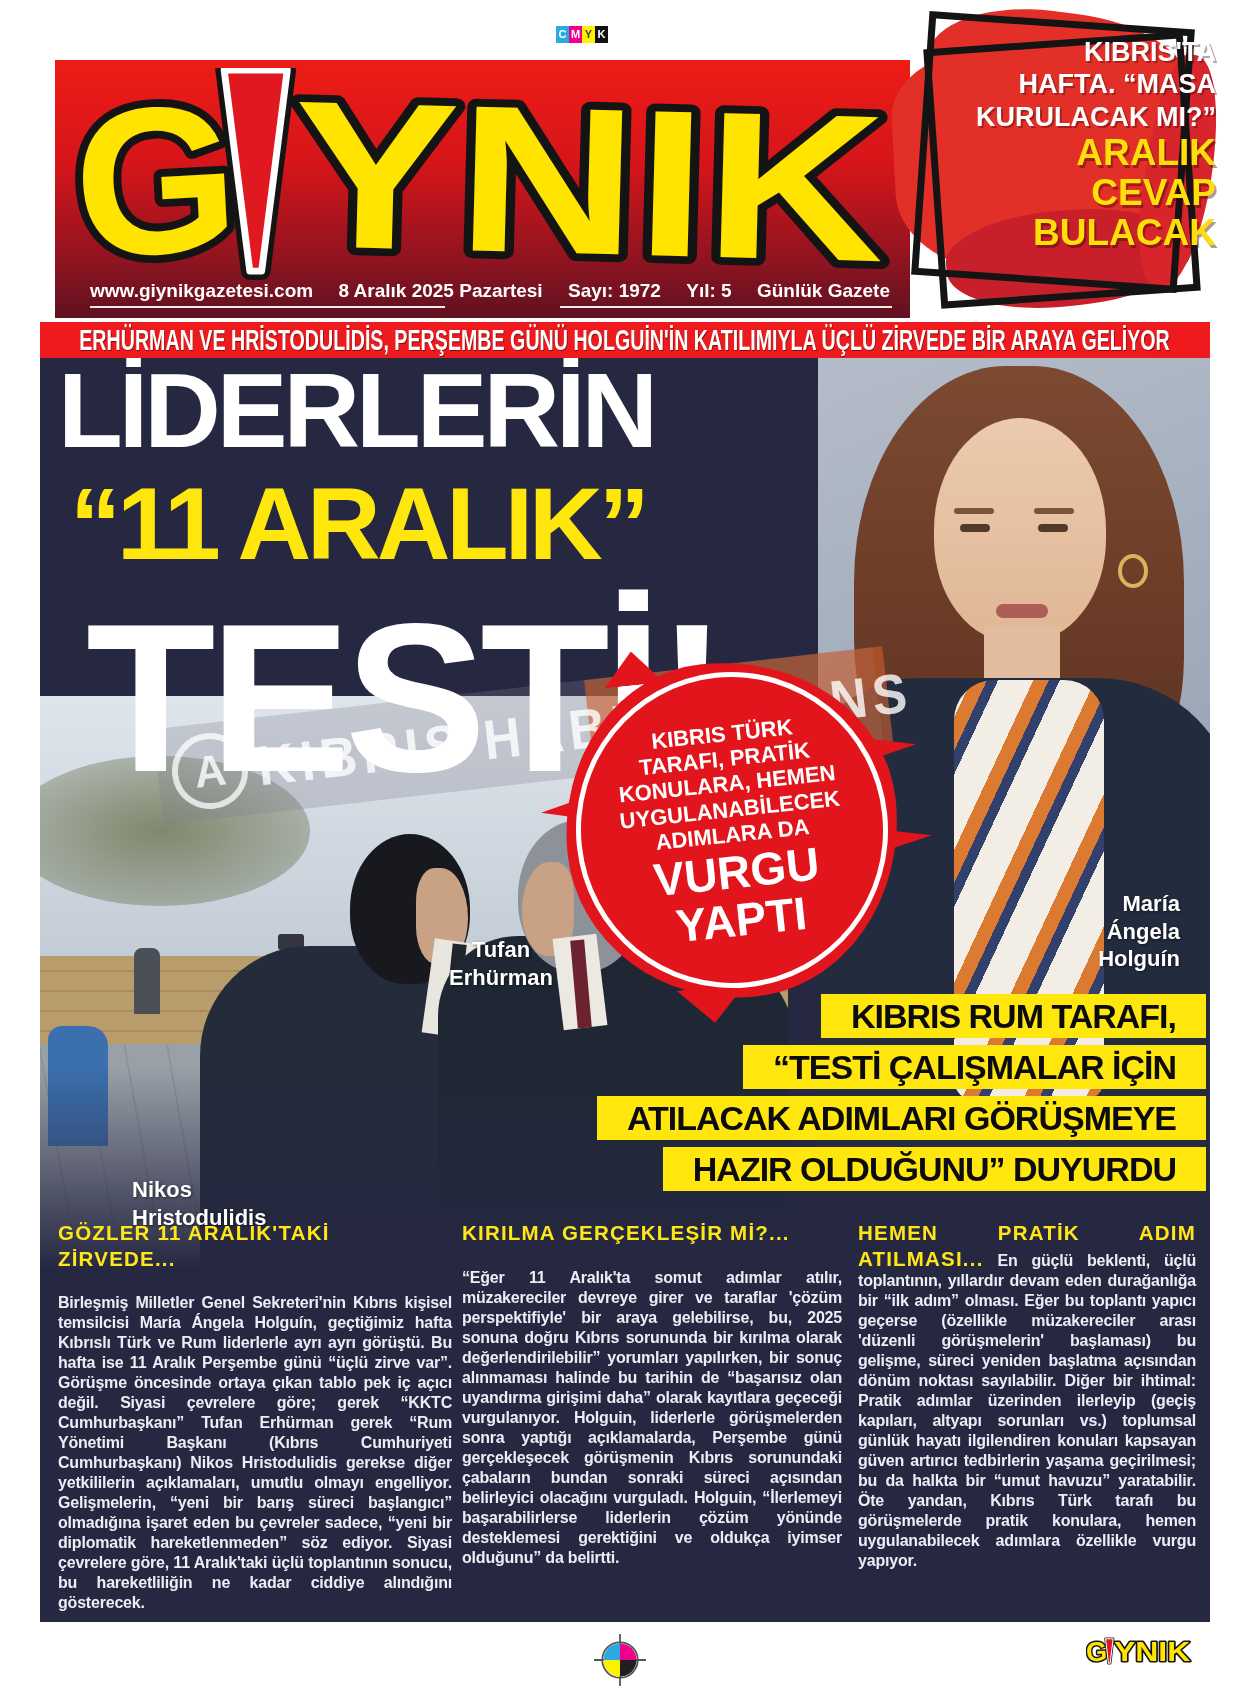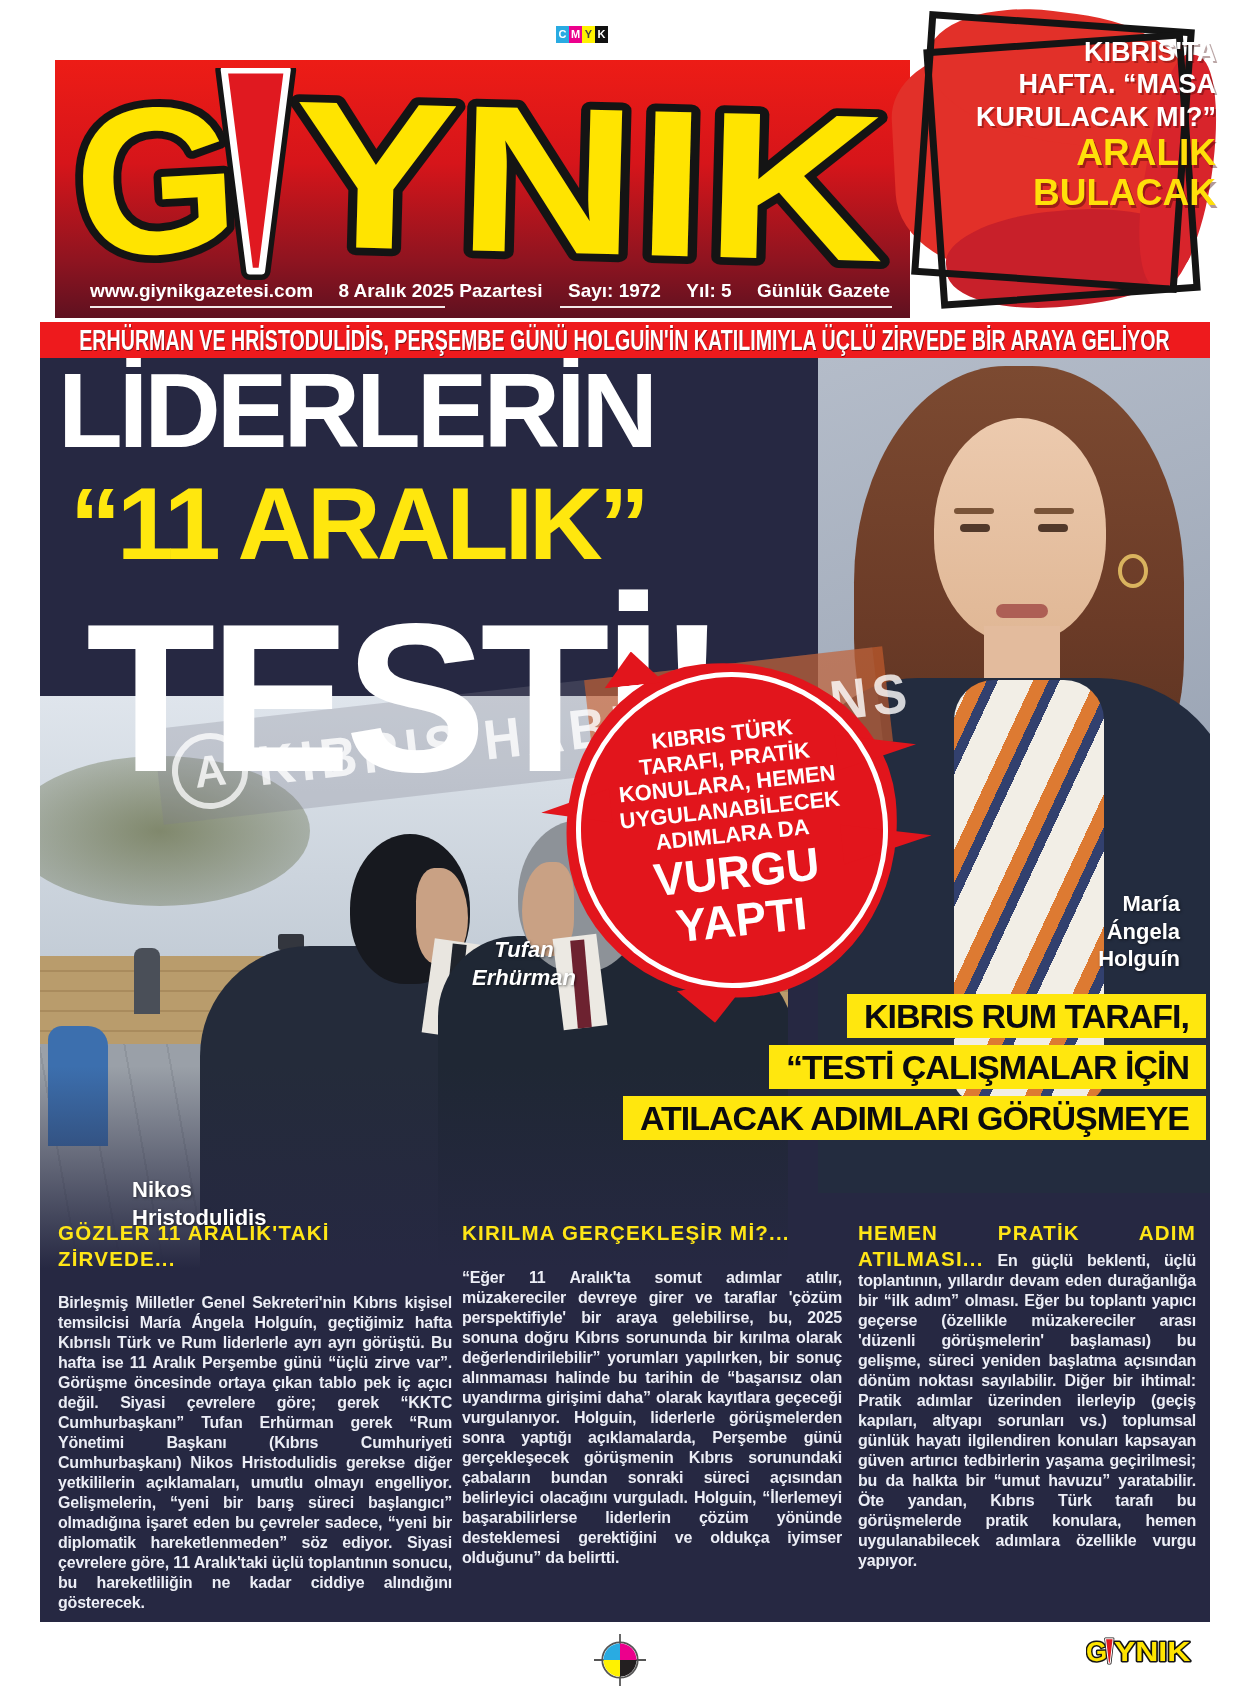--- a/index.html
+++ b/index.html
@@ -111,27 +111,27 @@
   .badge .sp5{left:100px;bottom:-16px;width:70px;height:36px;clip-path:polygon(50% 100%,0 0,100% 0);}
   .badge .ring{position:absolute;inset:16px;border:5px solid #fff;border-radius:50%;}
   .badge .btxt{position:absolute;inset:0;display:flex;flex-direction:column;align-items:center;justify-content:center;
                text-align:center;color:#fff;padding-top:4px;}
   .badge .s{font:900 22px/1.14 "Liberation Sans",sans-serif;letter-spacing:0;}
   .badge .big{font:900 46px/1.0 "Liberation Sans",sans-serif;margin-top:2px;}
   
   .cap{position:absolute;color:#fff;font:700 22px/1.25 "Liberation Sans",sans-serif;white-space:pre-line;
        text-shadow:1px 1px 3px rgba(0,0,0,.55);z-index:4;text-align:center;}
   .cap-nikos{left:92px;top:818px;text-align:left;}
-  .cap-tufan{left:399px;top:578px;width:170px;font-style:italic;}
+  .cap-tufan{left:376px;top:578px;width:170px;}
   .cap-maria{left:990px;top:492px;width:150px;text-align:right;margin-top:40px;}
   
   .strips{position:absolute;right:4px;top:636px;display:flex;flex-direction:column;align-items:flex-end;
           gap:7px;z-index:5;}
   .strips .strip{background:#ffe70e;color:#0b0b10;font:900 34px/42px "Liberation Sans",sans-serif;
-                 letter-spacing:-1px;padding:1px 17px;white-space:nowrap;}
+                 letter-spacing:-1px;padding:1px 30px;white-space:nowrap;}
   
   .cols{position:absolute;left:0;top:862px;width:1170px;z-index:5;}
   .col{position:absolute;top:0;color:#eceef6;}
   .col1{left:18px;width:394px;}
   .col2{left:422px;width:380px;}
   .col3{left:818px;width:338px;}
   .col-h{color:#ffe616;font:900 20.5px/1.25 "Liberation Sans",sans-serif;letter-spacing:1.2px;}
   .col-b{font:700 16px/20px "Liberation Sans",sans-serif;text-align:justify;letter-spacing:-.2px;margin-top:22px;}
   .col3 p{font:700 16px/20px "Liberation Sans",sans-serif;text-align:justify;letter-spacing:-.2px;margin:0;}
   
@@ -175,20 +175,21 @@
     <div class="blob b2"></div>
     <div class="blob b3"></div>
     <div class="blob b4"></div>
     <div class="sq sq1"></div>
     <div class="sq sq2"></div>
     <div class="promo-text">
       <div class="w">KIBRIS'TA</div>
       <div class="w">HAFTA. “MASA</div>
       <div class="w">KURULACAK MI?”</div>
       <div class="g">ARALIK</div>
+      <div class="g">CEVAP</div>
       <div class="g">BULACAK</div>
     </div>
   </div>
 
   <div class="banner">
     <span>ERHÜRMAN VE HRİSTODULİDİS, PERŞEMBE GÜNÜ HOLGUİN'İN KATILIMIYLA ÜÇLÜ ZİRVEDE BİR ARAYA GELİYOR</span>
   </div>
 
   <div class="main">
 
@@ -270,20 +271,21 @@
     <div class="cap cap-tufan">Tufan
 Erhürman</div>
     <div class="cap cap-maria">María
 Ángela
 Holguín</div>
 
     <div class="strips">
       <div class="strip">KIBRIS RUM TARAFI,</div>
       <div class="strip">“TESTİ ÇALIŞMALAR İÇİN</div>
       <div class="strip">ATILACAK ADIMLARI GÖRÜŞMEYE</div>
+      <div class="strip">HAZIR OLDUĞUNU” DUYURDU</div>
     </div>
 
     <div class="cols">
       <div class="col col1">
         <div class="col-h">GÖZLER 11 ARALIK'TAKİ ZİRVEDE...</div>
         <div class="col-b">Birleşmiş Milletler Genel Sekreteri'nin Kıbrıs kişisel temsilcisi María Ángela Holguín, geçtiğimiz hafta Kıbrıslı Türk ve Rum liderlerle ayrı ayrı görüştü. Bu hafta ise 11 Aralık Perşembe günü “üçlü zirve var”. Görüşme öncesinde ortaya çıkan tablo pek iç açıcı değil. Siyasi çevrelere göre; gerek “KKTC Cumhurbaşkanı” Tufan Erhürman gerek “Rum Yönetimi Başkanı (Kıbrıs Cumhuriyeti Cumhurbaşkanı) Nikos Hristodulidis gerekse diğer yetkililerin açıklamaları, umutlu olmayı engelliyor. Gelişmelerin, “yeni bir barış süreci başlangıcı” olmadığına işaret eden bu çevreler sadece, “yeni bir diplomatik hareketlenmeden” söz ediyor. Siyasi çevrelere göre, 11 Aralık'taki üçlü toplantının sonucu, bu hareketliliğin ne kadar ciddiye alındığını gösterecek.</div>
       </div>
       <div class="col col2">
         <div class="col-h">KIRILMA GERÇEKLEŞİR Mİ?...</div>
         <div class="col-b">“Eğer 11 Aralık'ta somut adımlar atılır, müzakereciler devreye girer ve taraflar 'çözüm perspektifiyle' bir araya gelebilirse, bu, 2025 sonuna doğru Kıbrıs sorununda bir kırılma olarak değerlendirilebilir” yorumları yapılırken, bir sonuç alınmaması halinde bu tarihin de “başarısız olan uyandırma girişimi daha” olarak kayıtlara geçeceği vurgulanıyor. Holguin, liderlerle görüşmelerden sonra yaptığı açıklamalarda, Perşembe günü gerçekleşecek görüşmenin Kıbrıs sorunundaki çabaların bundan sonraki süreci açısından belirleyici olacağını vurguladı. Holguin, “İlerlemeyi başarabilirlerse liderlerin çözüm yönünde desteklemesi gerektiğini ve oldukça iyimser olduğunu” da belirtti.</div>

